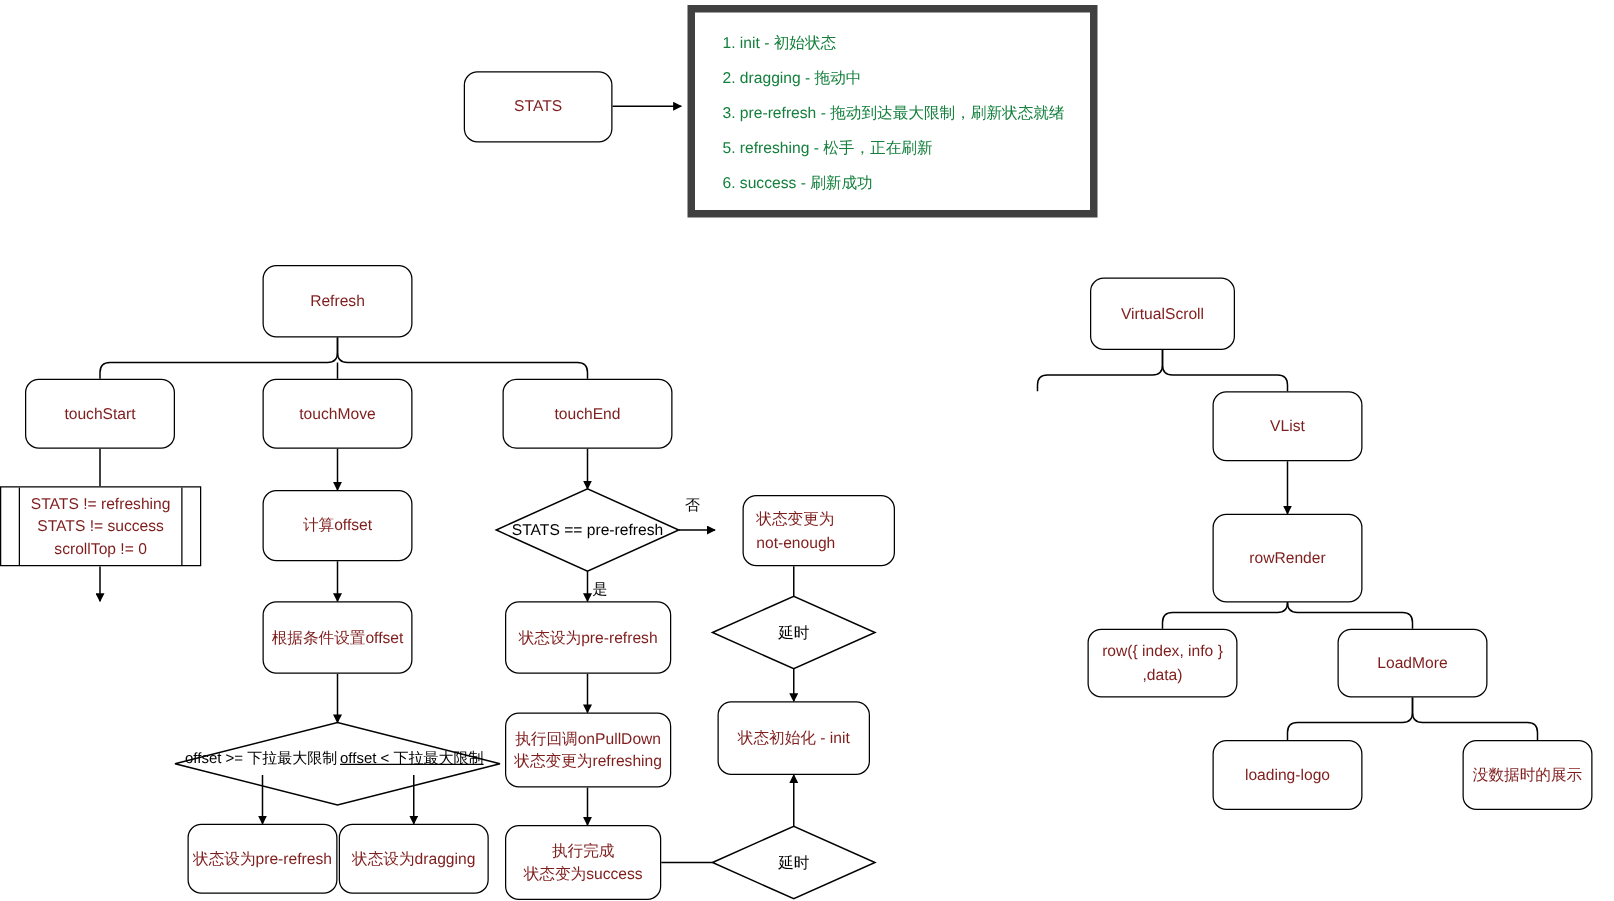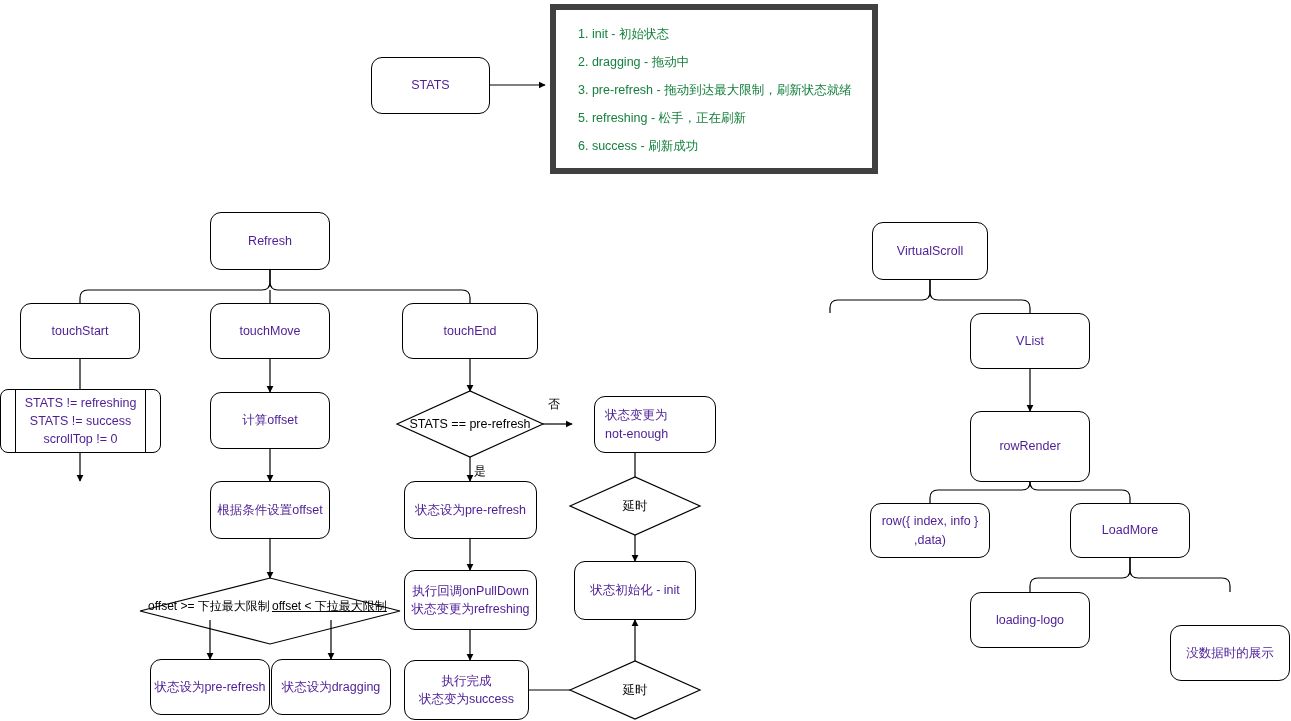--- a/index.html
+++ b/index.html
@@ -26,31 +26,31 @@
   .node {
     position: absolute;
     box-sizing: border-box;
     border: 1px solid #000000;
     background: #ffffff;
     display: flex;
     align-items: center;
     justify-content: center;
     text-align: center;
     font-size: 12.5px;
-    color: #4c1d95;
+    color: #7f1d1d;
     line-height: 1.45;
     white-space: pre-line;
     z-index: 2;
   }
   .node.rounded { border-radius: 11px; }
   .node.leftal { justify-content: flex-start; text-align: left; padding-left: 10px; margin-left: 20px; }
 
   
   .node.predef {
-    border-radius: 8px;
+    border-radius: 0;
   }
   .node.predef::before,
   .node.predef::after {
     content: "";
     position: absolute;
     top: 0;
     bottom: 0;
     width: 1px;
     background: #000000;
   }
@@ -238,15 +238,15 @@
 
   <div class="node rounded" style="left:970px; top:411px; width:120px; height:71px;">rowRender</div>
 
   <div class="node rounded" style="left:870px; top:503px; width:120px; height:55px;">row({ index, info }
 ,data)</div>
 
   <div class="node rounded" style="left:1070px; top:503px; width:120px; height:55px;">LoadMore</div>
 
   <div class="node rounded" style="left:970px; top:592px; width:120px; height:56px;">loading-logo</div>
 
-  <div class="node rounded" style="left:1170px; top:592px; width:120px; height:56px;margin-top:33px;">没数据时的展示</div>
+  <div class="node rounded" style="left:1170px; top:592px; width:104px; height:56px;">没数据时的展示</div>
 
 </div>
 
 </body></html>

